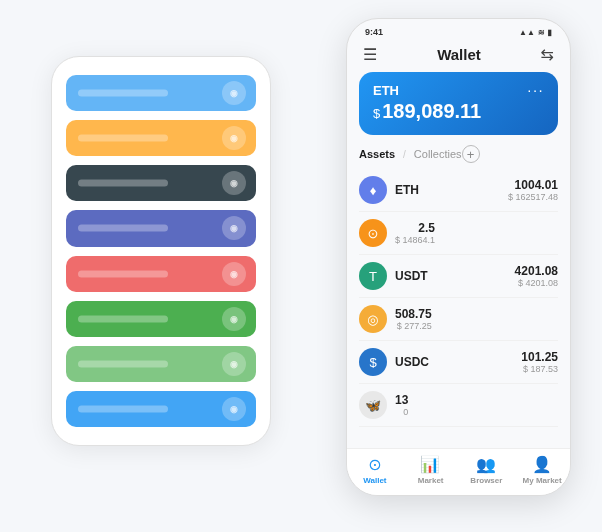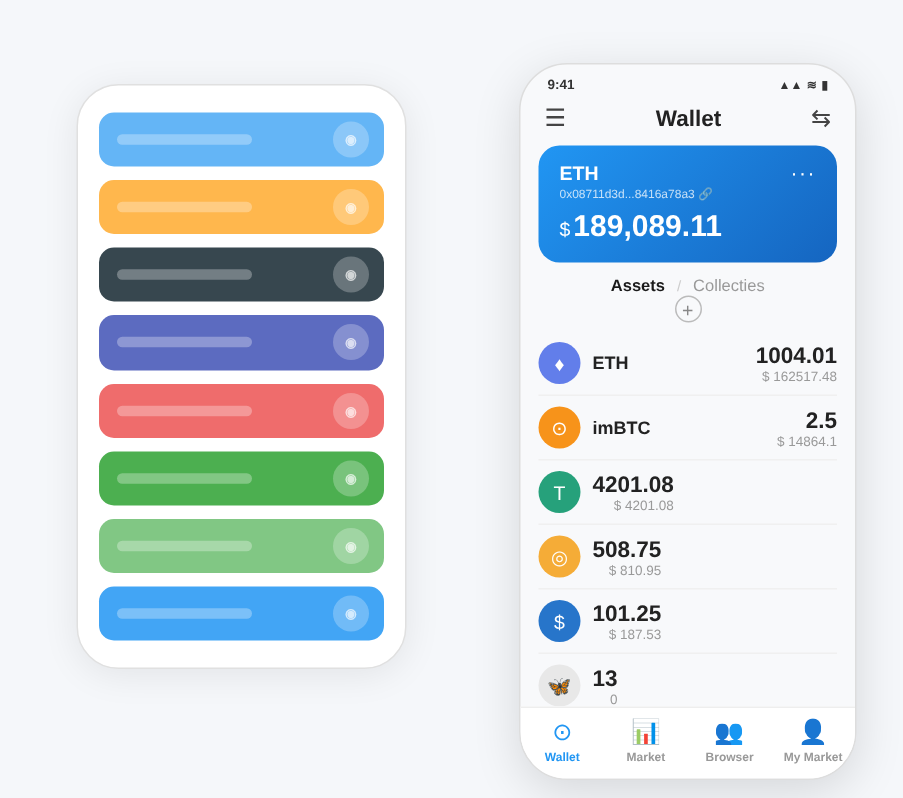--- a/index.html
+++ b/index.html
@@ -69,21 +69,21 @@
       width: 90px;
       height: 7px;
       border-radius: 4px;
       background: rgba(255,255,255,0.3);
     }
 
     
     .main-phone {
       position: absolute;
       right: 10px;
-      top: 26px;
+      top: 2px;
       width: 225px;
       height: 478px;
       background: #f8f9fb;
       border-radius: 32px;
       border: 1.5px solid #ddd;
       box-shadow: 0 8px 32px rgba(0,0,0,0.13);
       overflow: hidden;
       z-index: 2;
       display: flex;
       flex-direction: column;
@@ -172,21 +172,20 @@
       margin-right: 2px;
     }
 
     
     .assets-header {
       display: flex;
       justify-content: flex-start;
       align-items: center;
       padding: 0 12px 6px;
       flex-shrink: 0;
-      flex-direction: column;
     }
 
     .assets-tabs {
       display: flex;
       gap: 8px;
       align-items: center;
       font-size: 11px;
     }
 
     .assets-tab-active {
@@ -247,21 +246,21 @@
       font-size: 12px;
       font-weight: 600;
       color: #222;
     }
 
     .token-values {
       text-align: right;
     }
 
     .token-amount {
-      font-size: 15px;
+      font-size: 12px;
       font-weight: 600;
       color: #222;
     }
 
     .token-usd {
       font-size: 9px;
       color: #999;
     }
 
     
@@ -358,21 +357,20 @@
       <span class="hamburger-icon">☰</span>
       <span class="top-bar-title">Wallet</span>
       <span class="scan-icon">⇆</span>
     </div>
 
     <div class="eth-card">
       <div class="eth-card-header">
         <span class="eth-label">ETH</span>
         <span class="eth-dots">···</span>
       </div>
-      <div class="eth-address">0x08711d3d...8416a78a3 🔗</div>
       <div class="eth-balance">
         <span class="eth-balance-symbol">$</span><span>189,089.11</span>
       </div>
     </div>
 
     <div class="assets-header">
       <div class="assets-tabs">
         <span class="assets-tab-active">Assets</span>
         <span class="assets-divider">/</span>
         <span class="assets-tab-inactive">Collecties</span>
@@ -385,42 +383,43 @@
     <div class="token-row">
           <div class="token-icon" style="background: rgb(98, 126, 234); color: rgb(255, 255, 255);">♦</div>
           <div class="token-name">ETH</div>
           <div class="token-values">
             <div class="token-amount">1004.01</div>
             <div class="token-usd">$ 162517.48</div>
           </div>
         </div>
         <div class="token-row">
           <div class="token-icon" style="background: rgb(247, 147, 26); color: rgb(255, 255, 255);">⊙</div>
-          <div class="token-name">imBTC</div>
           <div class="token-values">
             <div class="token-amount">2.5</div>
             <div class="token-usd">$ 14864.1</div>
           </div>
         </div>
         <div class="token-row">
           <div class="token-icon" style="background: rgb(38, 161, 123); color: rgb(255, 255, 255);">T</div>
+          <div class="token-name">USDT</div>
           <div class="token-values">
             <div class="token-amount">4201.08</div>
             <div class="token-usd">$ 4201.08</div>
           </div>
         </div>
         <div class="token-row">
           <div class="token-icon" style="background: rgb(245, 172, 55); color: rgb(255, 255, 255);">◎</div>
           <div class="token-values">
             <div class="token-amount">508.75</div>
-            <div class="token-usd">$ 810.95</div>
+            <div class="token-usd">$ 277.25</div>
           </div>
         </div>
         <div class="token-row">
           <div class="token-icon" style="background: rgb(39, 117, 202); color: rgb(255, 255, 255);">$</div>
+          <div class="token-name">USDC</div>
           <div class="token-values">
             <div class="token-amount">101.25</div>
             <div class="token-usd">$ 187.53</div>
           </div>
         </div>
         <div class="token-row">
           <div class="token-icon" style="background: rgb(232, 232, 232); color: rgb(51, 51, 51);">🦋</div>
           <div class="token-values">
             <div class="token-amount">13</div>
             <div class="token-usd">0</div>

